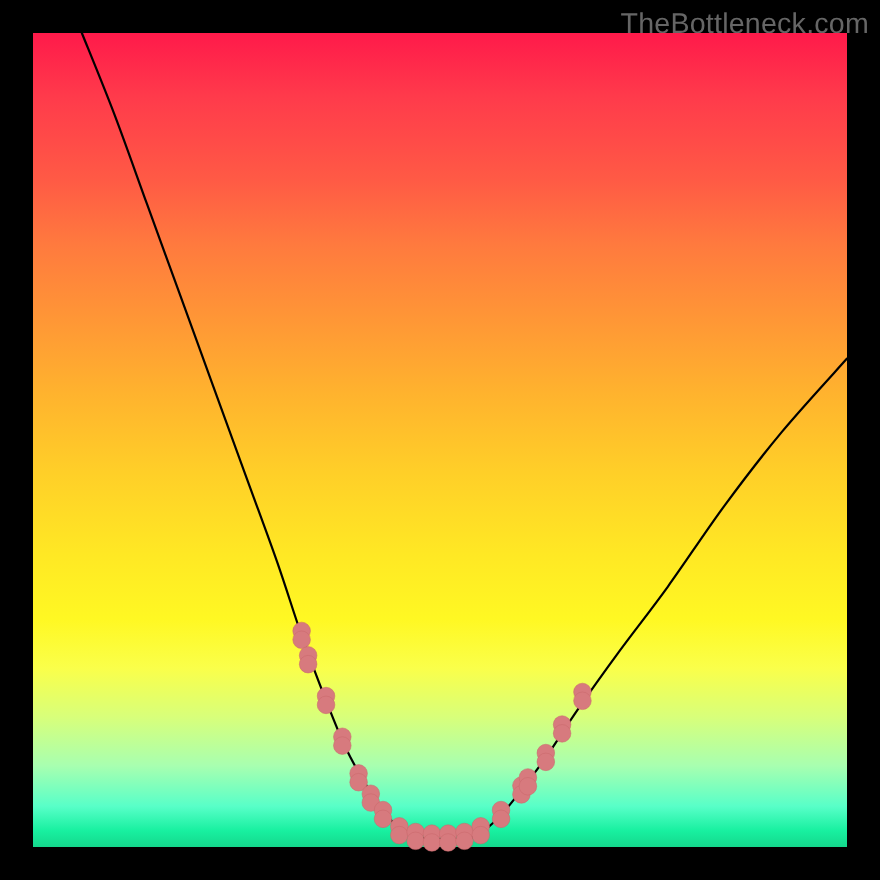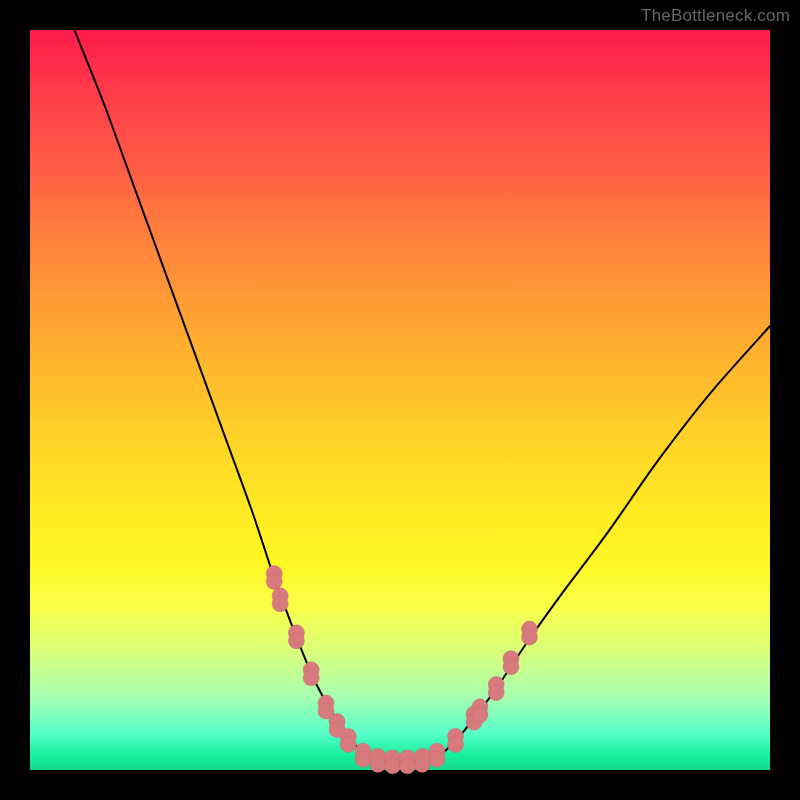--- a/index.html
+++ b/index.html
@@ -39,21 +39,21 @@
       #58ffc8 95%,
       #18f0a0 98%,
       #14d88c 100%
     );
   }
   .watermark {
     position: absolute;
     top: 6px;
     right: 10px;
     color: #666;
-    font-size: 17px;
+    font-size: 26px;
     font-weight: 500;
     letter-spacing: 0.2px;
     user-select: none;
   }
   svg.overlay {
     position: absolute;
     left: 0;
     top: 0;
     width: 740px;
     height: 740px;

